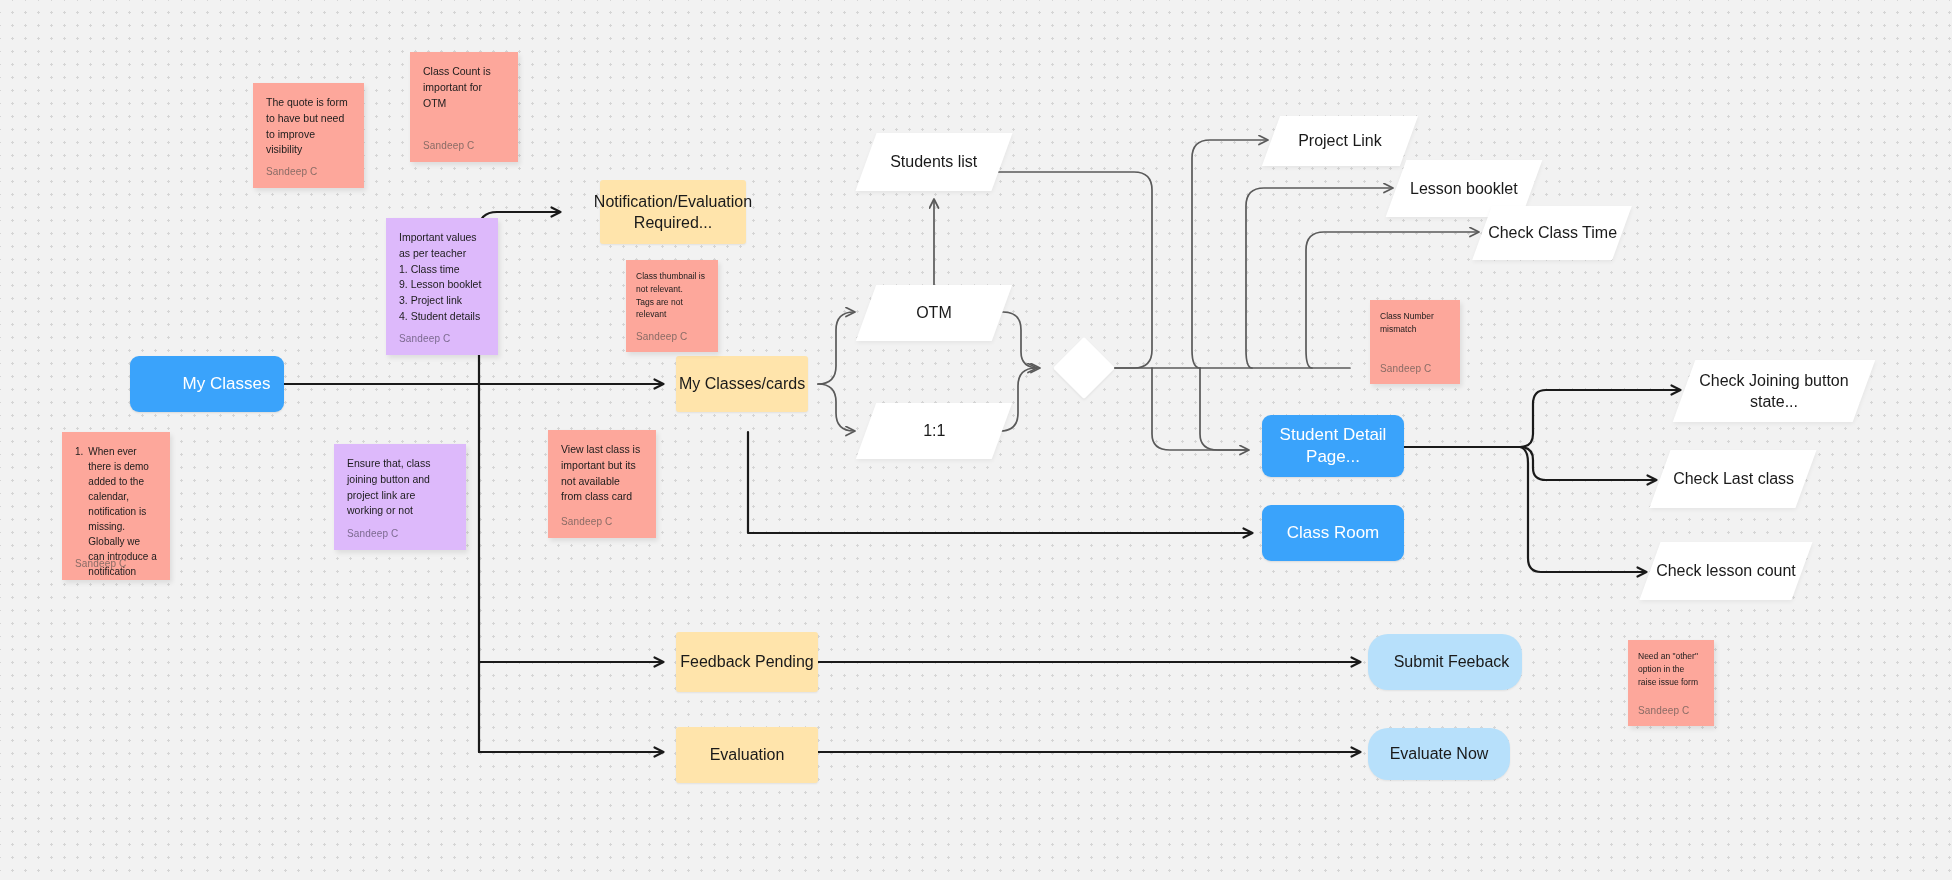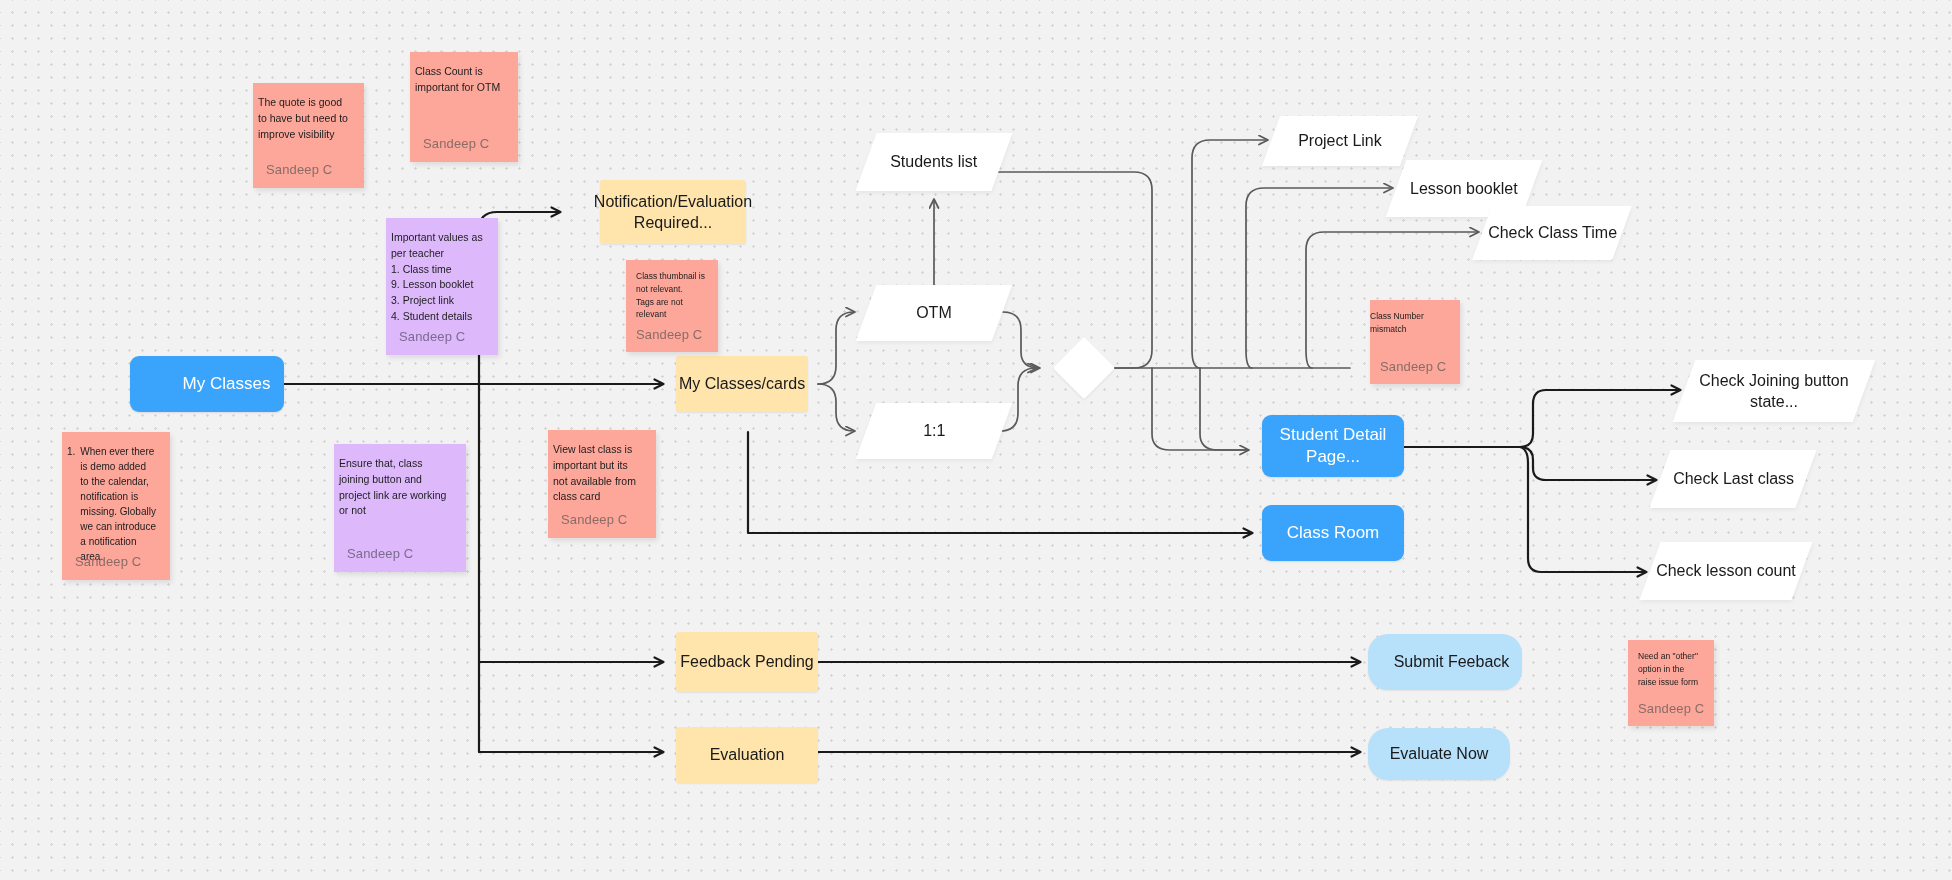--- a/index.html
+++ b/index.html
@@ -63,34 +63,34 @@
   .n-diamond {
     background: #ffffff;
     transform: rotate(45deg);
     border-radius: 2px;
     box-shadow: 1px 1px 3px rgba(0,0,0,.07);
   }
 
   
   .sticky {
     position: absolute;
-    padding: 12px 13px 0 5px;
+    padding: 12px 13px 0 13px;
     box-shadow: 2px 3px 5px rgba(0,0,0,.09);
     color: #1c1c1c;
     line-height: 1.5;
     overflow: hidden;
   }
   .sticky.pink { background: #fda79b; }
   .sticky.purple { background: #ddb9fb; }
   .sticky .body { white-space: pre-line; }
   .sticky .author {
     position: absolute;
     left: 13px; bottom: 9px;
     color: #8a6c66;
-    font-size: 13px;
+    font-size: 10px;
     letter-spacing: .15px;
   }
   .sticky.purple .author { color: #7c6a90; }
   .sticky .num-item { display: flex; }
   .sticky .num-item .marker { flex: 0 0 auto; margin-right: 5px; }
 </style>
 </head>
 <body>
 
 <div id="canvas">
@@ -226,21 +226,21 @@
 
   <div class="node n-lblue" style="left:1368px; top:634px; width:154px; height:56px;padding-left:13px;">
     <span>Submit Feeback</span>
   </div>
 
   <div class="node n-lblue" style="left:1368px; top:728px; width:142px; height:52px;">
     <span>Evaluate Now</span>
   </div>
 
   <div class="sticky pink" style="left:253px; top:83px; width:111px; height:105px; font-size:10.5px;">
-    <div class="body">The quote is good to have but need to improve visibility</div>
+    <div class="body">The quote is form to have but need to improve visibility</div>
     <div class="author">Sandeep C</div>
   </div>
 
   <div class="sticky pink" style="left:410px; top:52px; width:108px; height:110px; font-size:10.5px;">
     <div class="body">Class Count is important for OTM</div>
     <div class="author">Sandeep C</div>
   </div>
 
   <div class="sticky purple" style="left:386px; top:218px; width:112px; height:137px; font-size:10.5px;">
     <div class="body">Important values as per teacher</div>
@@ -260,31 +260,31 @@
   </div>
 
   <div class="sticky pink" style="left:62px; top:432px; width:108px; height:148px; font-size:10px;">
     <div class="num-item">
       <span class="marker">1.</span>
       <span class="body">When ever there is demo added to the calendar, notification is missing. Globally we can introduce a notification area.</span>
     </div>
     <div class="author">Sandeep C</div>
   </div>
 
-  <div class="sticky purple" style="left:334px; top:444px; width:132px; height:128px; font-size:10.5px;">
+  <div class="sticky purple" style="left:334px; top:444px; width:132px; height:106px; font-size:10.5px;">
     <div class="body">Ensure that, class joining button and project link are working or not</div>
     <div class="author">Sandeep C</div>
   </div>
 
   <div class="sticky pink" style="left:548px; top:430px; width:108px; height:108px; font-size:10.5px;">
     <div class="body">View last class is important but its not available from class card</div>
     <div class="author">Sandeep C</div>
   </div>
 
-  <div class="sticky pink" style="left:1370px; top:300px; width:90px; height:84px; font-size:8.5px; padding:10px 10px 0 0;">
+  <div class="sticky pink" style="left:1370px; top:300px; width:90px; height:84px; font-size:8.5px; padding:10px 10px 0 10px;">
     <div class="body">Class Number mismatch</div>
     <div class="author" style="left:10px; bottom:8px;">Sandeep C</div>
   </div>
 
   <div class="sticky pink" style="left:1628px; top:640px; width:86px; height:86px; font-size:8.5px; padding:10px 10px 0 10px;">
     <div class="body">Need an "other" option in the raise issue form</div>
     <div class="author" style="left:10px; bottom:8px;">Sandeep C</div>
   </div>
 
 </div>

